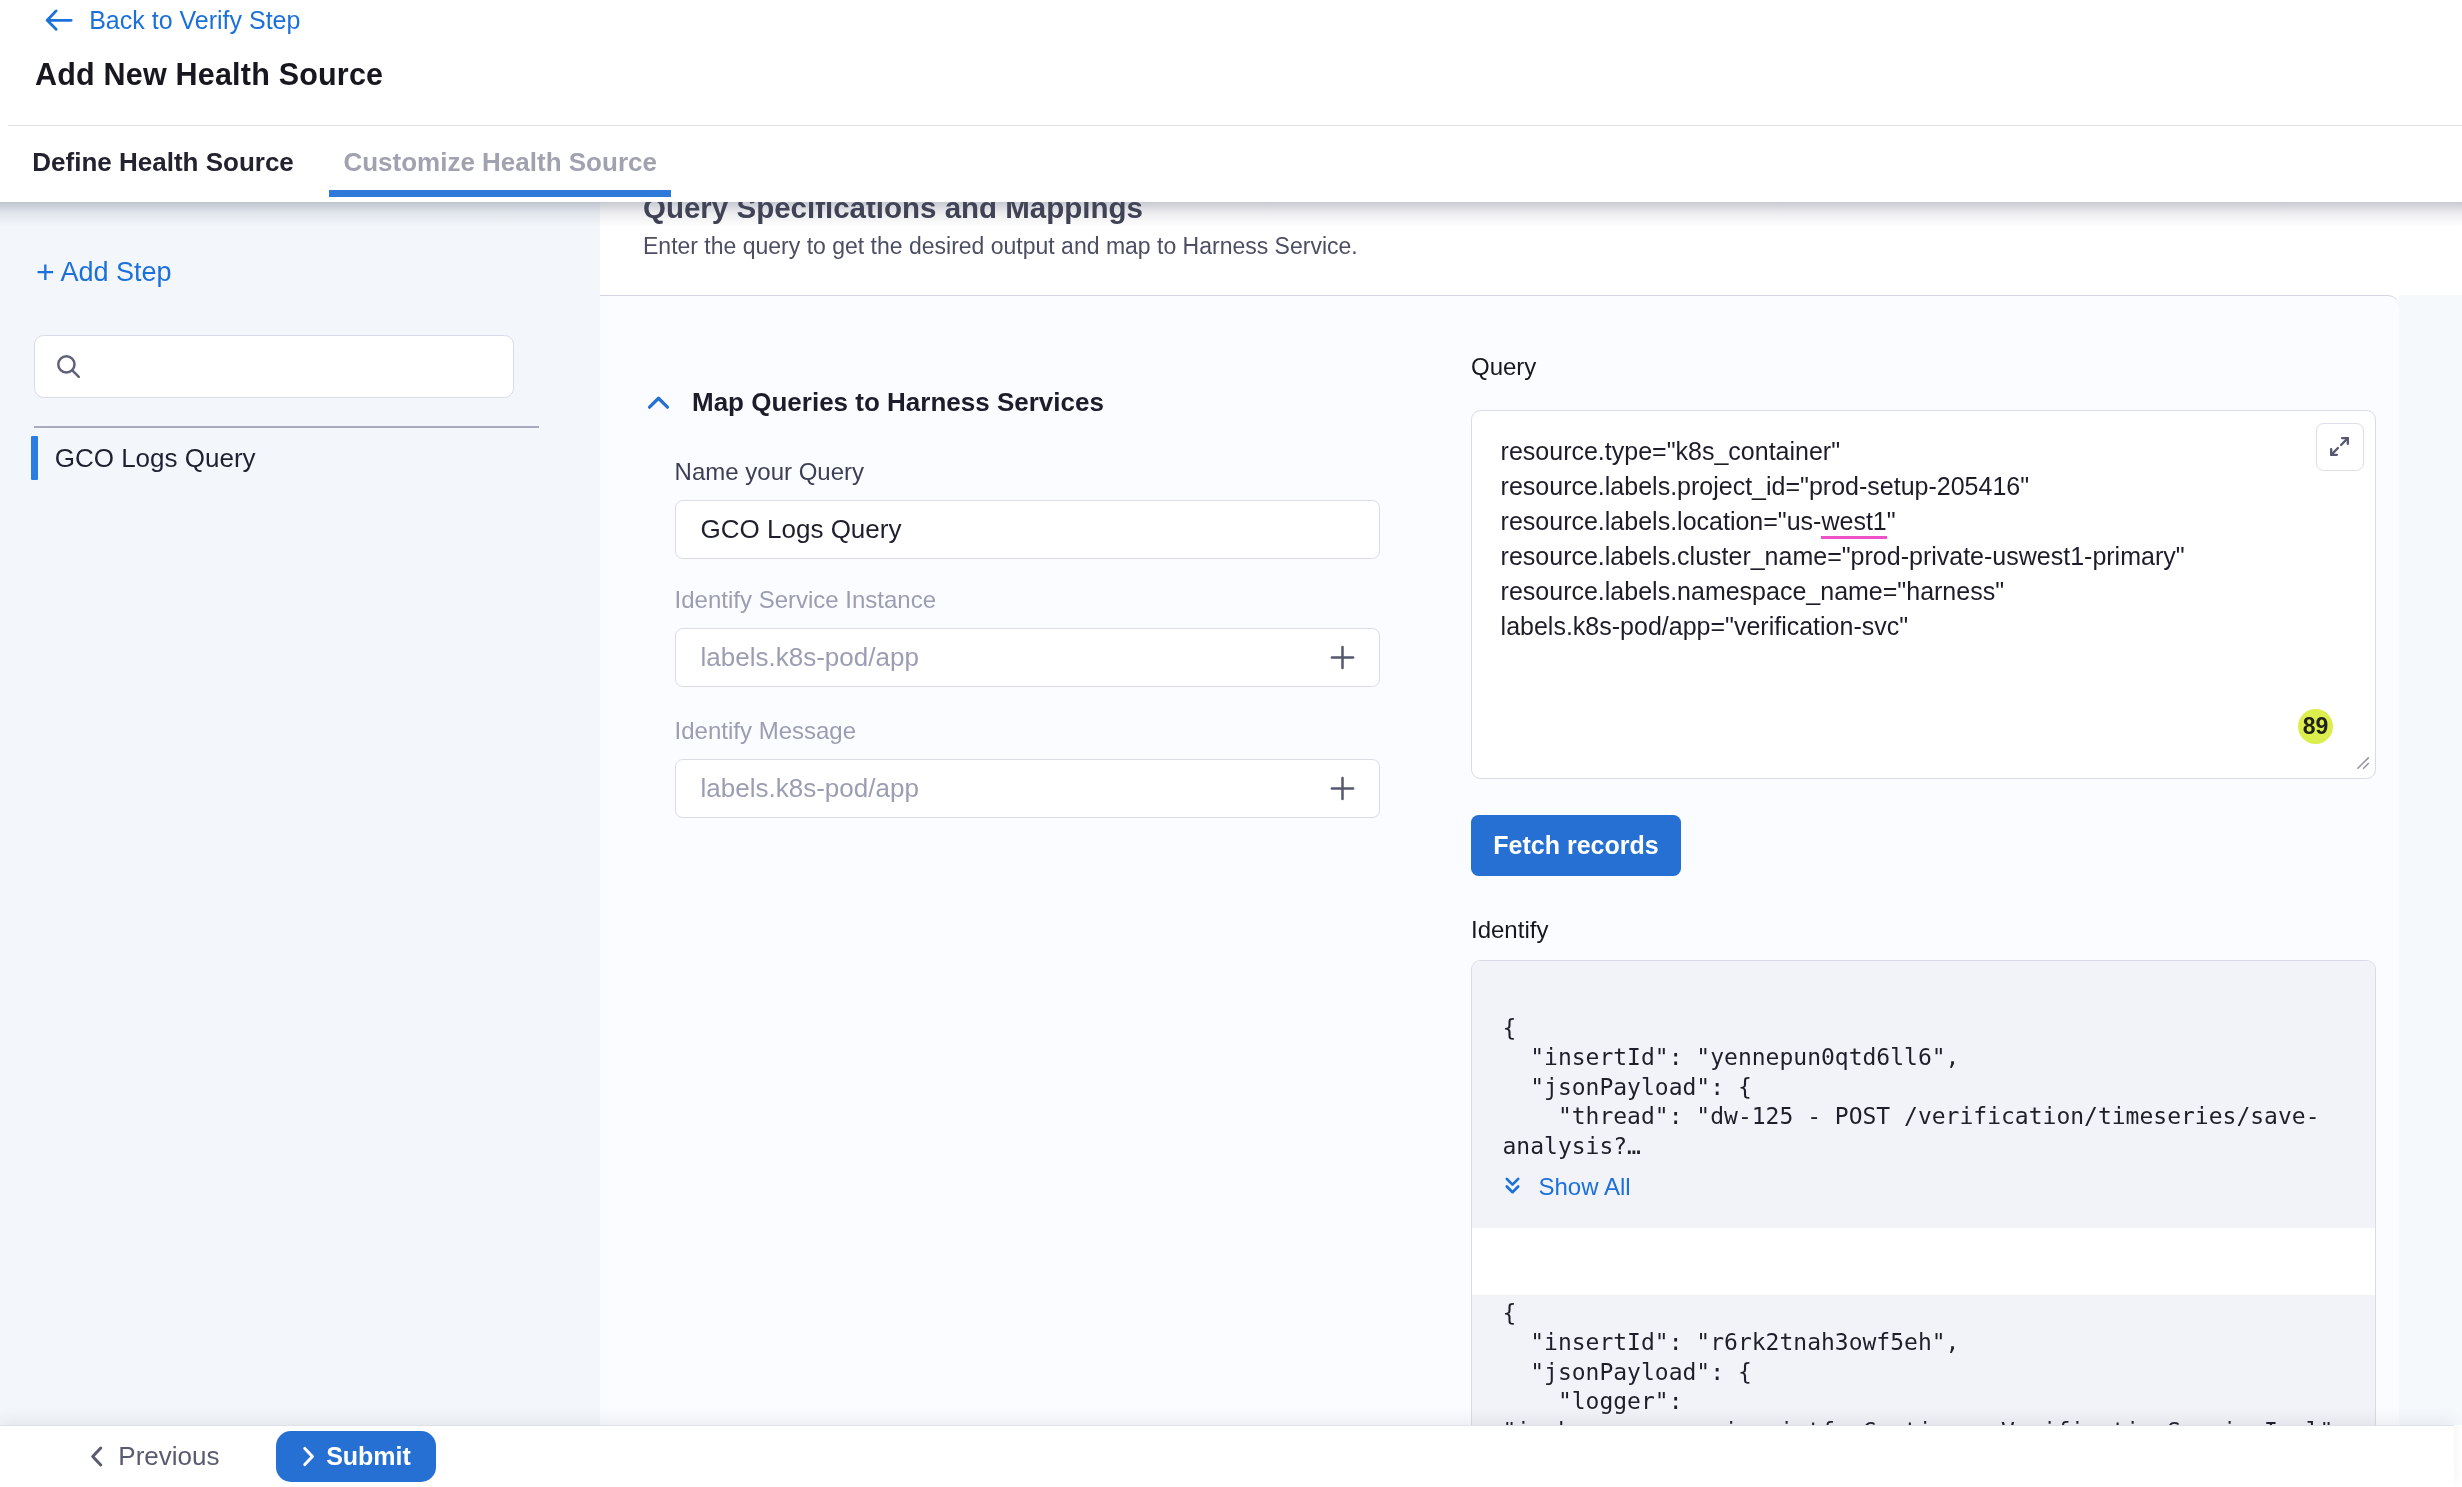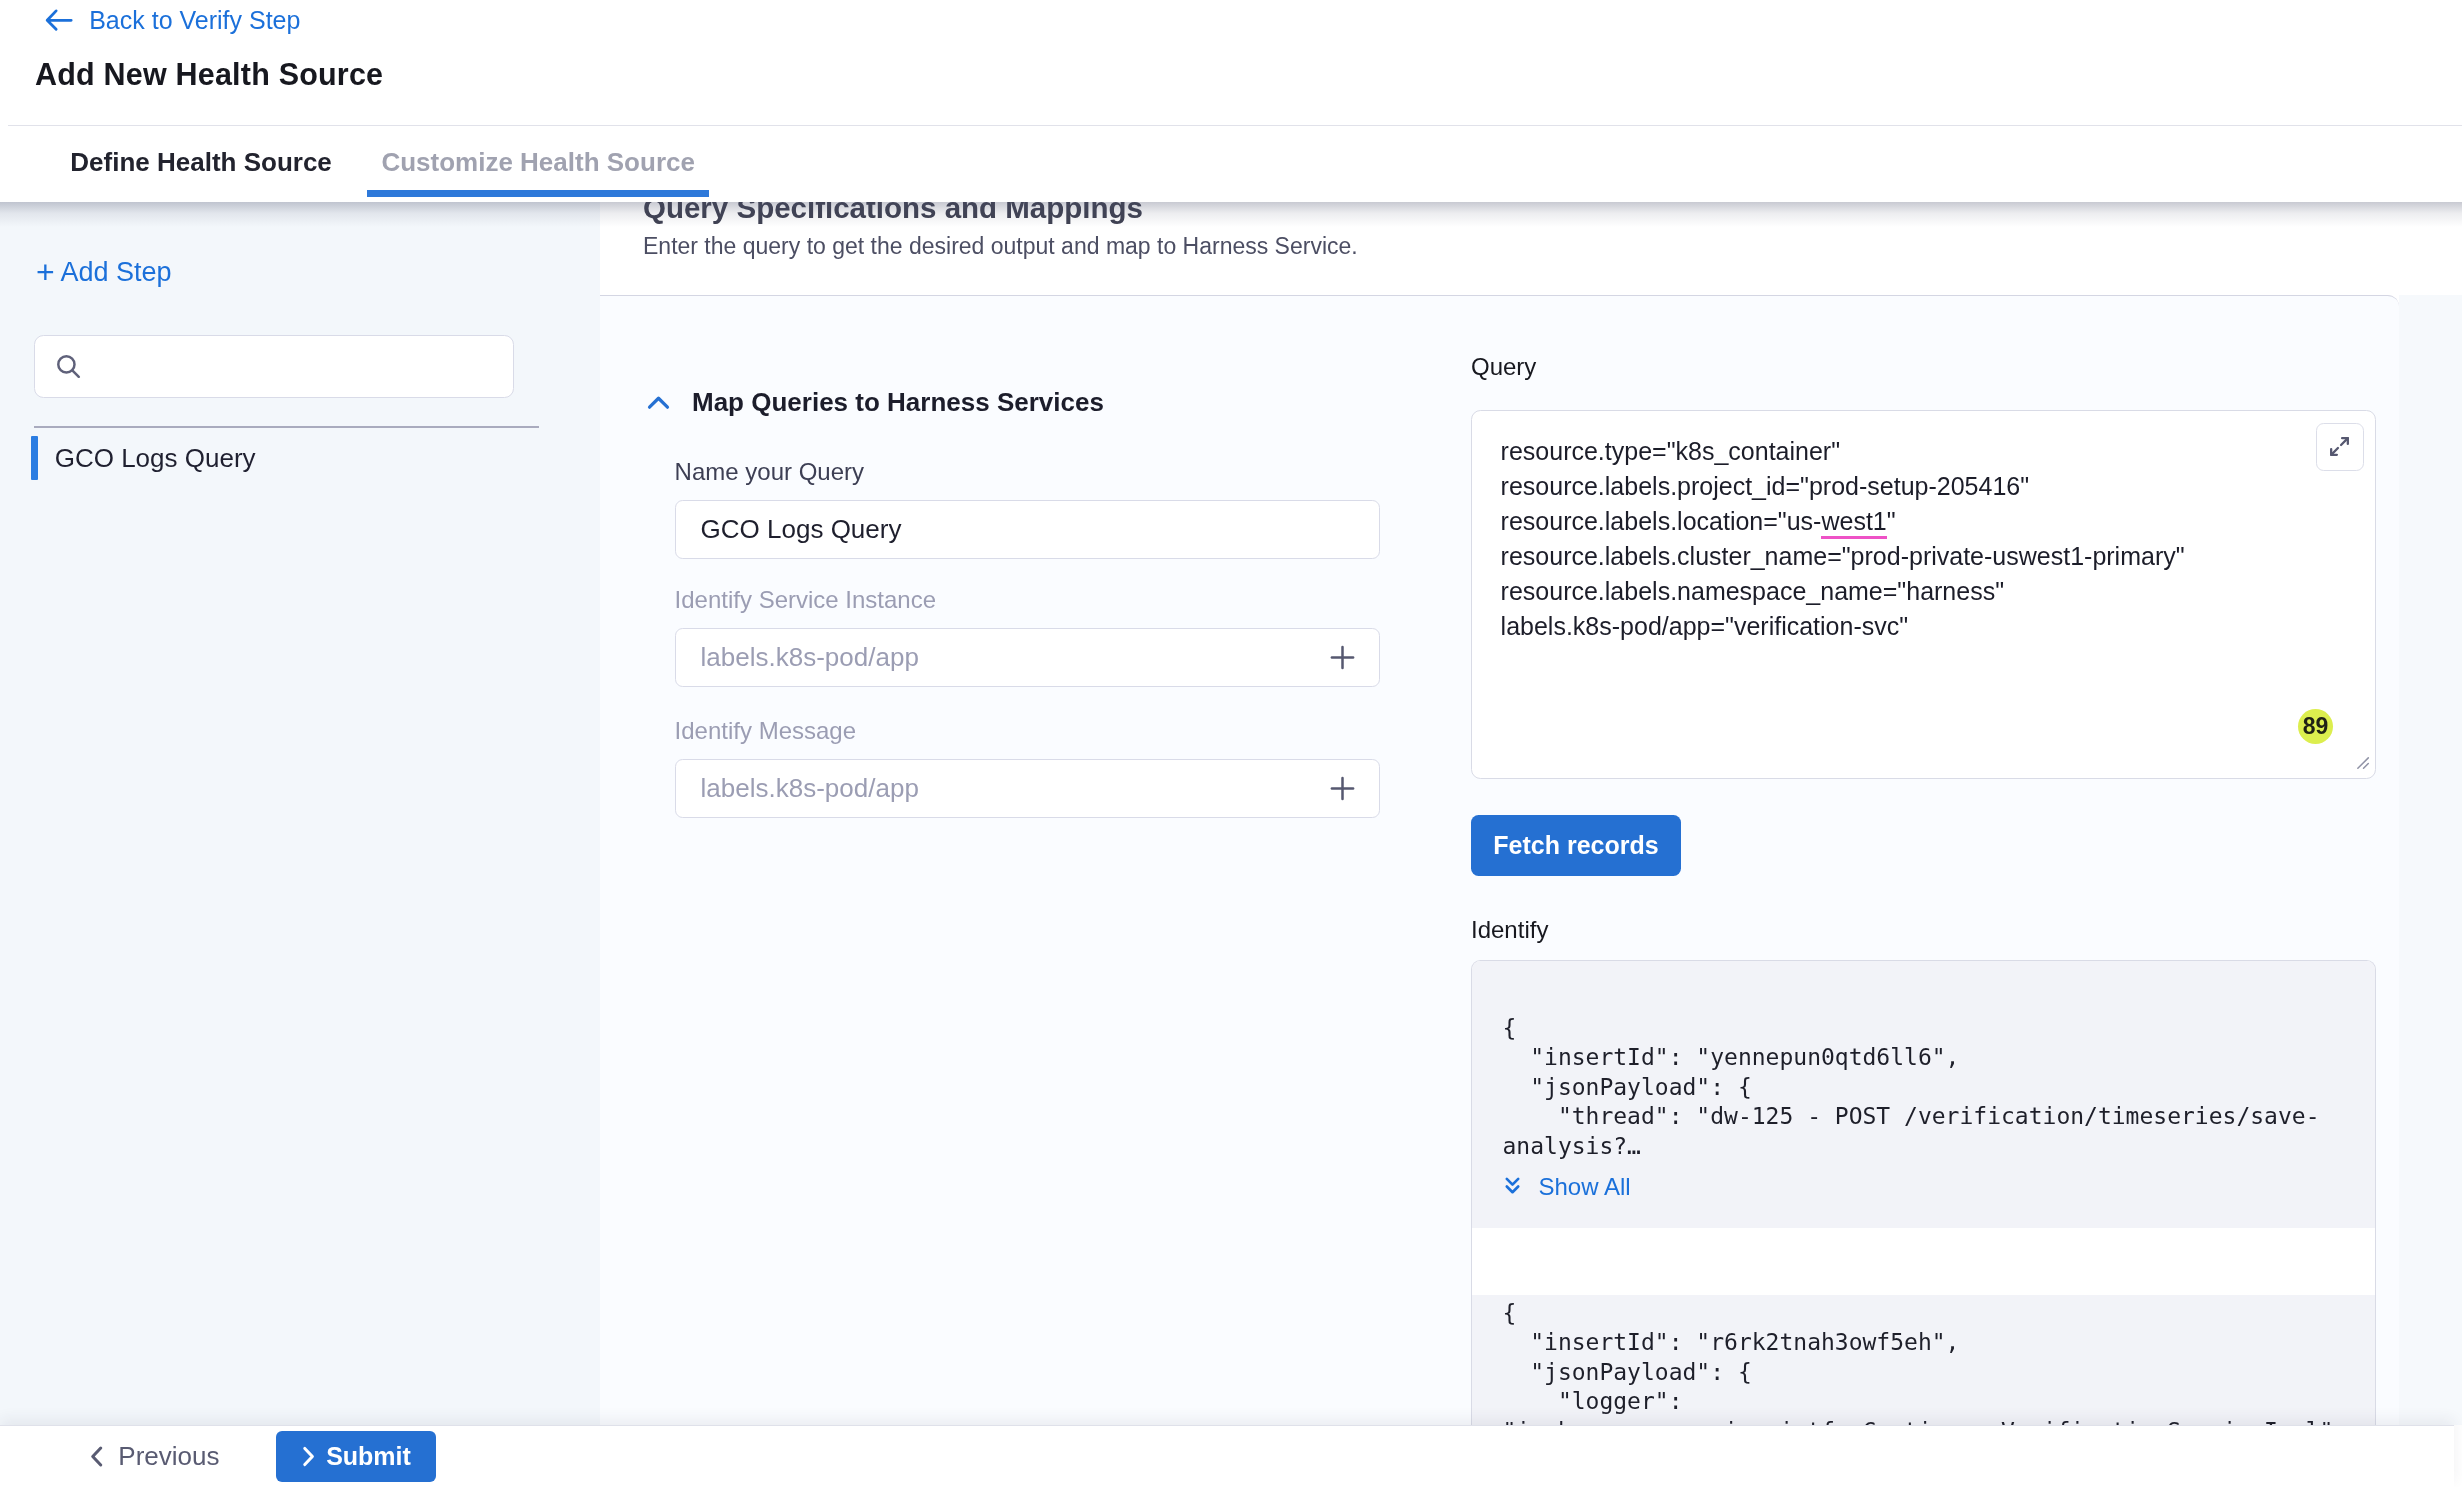--- a/index.html
+++ b/index.html
@@ -14,21 +14,21 @@
   html,body{background:#ffffff;}
   .page{
     position:relative;width:2462px;height:1487px;overflow:hidden;
     font-family:"Liberation Sans",sans-serif;background:#fff;color:#1c1d29;
   }
   
   .top-header{position:absolute;top:0;left:8px;right:0;height:126px;background:#fff;border-bottom:1px solid #e1e2ea;z-index:6;}
   .back-link{position:absolute;left:34px;top:5.7px;display:flex;align-items:center;gap:15.2px;color:var(--link-blue);font-size:25px;font-weight:500;cursor:pointer;}
   .page-title{position:absolute;left:27px;top:57px;font-size:30.5px;font-weight:700;color:#17181f;letter-spacing:0.2px;}
   
-  .tab-bar{position:absolute;top:127px;left:0;right:0;height:70px;background:#fff;display:flex;align-items:stretch;padding-left:56px;z-index:6;}
+  .tab-bar{position:absolute;top:127px;left:0;right:0;height:70px;background:#fff;display:flex;align-items:stretch;padding-left:18px;z-index:6;}
   .tab{font-size:26px;font-weight:600;color:#22232e;padding:0 14.3px;display:flex;align-items:center;position:relative;cursor:pointer;}
   .tab + .tab{margin-left:21px;}
   .tab--current{color:#a0a2b0;}
   .tab--current::after{content:"";position:absolute;left:0;right:0;bottom:0;height:6.7px;background:var(--tab-underline);}
   
   .content{position:absolute;top:202px;left:0;right:0;bottom:62px;display:flex;}
   .scroll-shadow{position:absolute;top:202px;left:0;right:0;height:25px;z-index:5;pointer-events:none;
     background:linear-gradient(to bottom, rgba(73,78,105,0.30), rgba(73,78,105,0.10) 45%, rgba(73,78,105,0));}
   
   .sidebar{width:600px;flex:none;background:#f3f7fb;position:relative;}
@@ -73,21 +73,21 @@
   .fetch-btn{margin-top:36px;width:210px;height:61px;background:var(--primary-blue);color:#fff;border:none;border-radius:7.6px;font-size:25px;font-weight:600;font-family:inherit;cursor:pointer;display:flex;align-items:center;justify-content:center;}
   .records-label{margin-top:40px;}
   .records-panel{margin-top:15.2px;height:468px;background:#fff;border:1.9px solid #d9dbe6;border-bottom:none;border-radius:9.5px 9.5px 0 0;overflow:hidden;}
   .record-block{background:#f2f3f8;padding:53px 30.5px 27px;}
   .record-block--second{margin-top:67px;padding-top:3.8px;height:381px;}
   .record-code{font-family:"DejaVu Sans Mono",monospace;font-size:23px;line-height:29.5px;color:#1e1f2a;white-space:pre;}
   .show-all{margin-top:11.4px;display:flex;align-items:center;gap:17px;color:var(--link-blue);font-size:24px;font-weight:500;cursor:pointer;}
   
   .footer{position:absolute;left:0;right:8px;bottom:0;height:62px;background:#fff;border-top:1px solid #dfe1ea;box-shadow:0 -5.7px 13.3px rgba(40,45,70,0.07);display:flex;align-items:center;z-index:10;}
   .prev-btn{margin-left:88px;display:flex;align-items:center;gap:13.3px;color:#595b72;font-size:26px;font-weight:500;background:none;border:none;font-family:inherit;cursor:pointer;}
-  .submit-btn{margin-left:57px;height:51px;padding:0 25px;background:var(--primary-blue);color:#fff;border:none;border-radius:6px;font-size:25px;font-weight:600;font-family:inherit;cursor:pointer;display:flex;align-items:center;gap:9.5px;}
+  .submit-btn{margin-left:57px;height:51px;padding:0 25px;background:var(--primary-blue);color:#fff;border:none;border-radius:15px;font-size:25px;font-weight:600;font-family:inherit;cursor:pointer;display:flex;align-items:center;gap:9.5px;}
 </style>
 </head>
 <body>
 
 <div class="page">
 
   <header class="top-header">
     <div class="back-link">
       <span style="display:flex;">
         <svg width="32" height="28.6" viewBox="0 0 34 30" fill="none">

